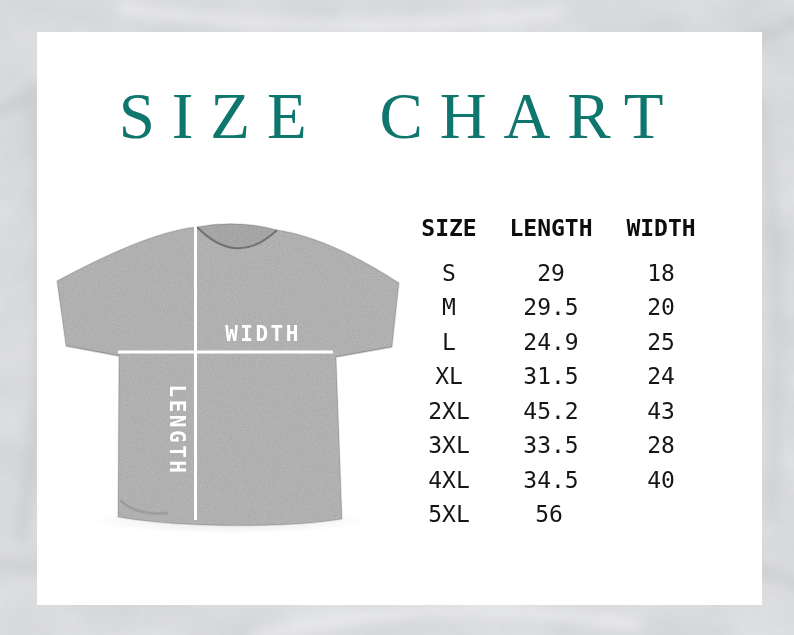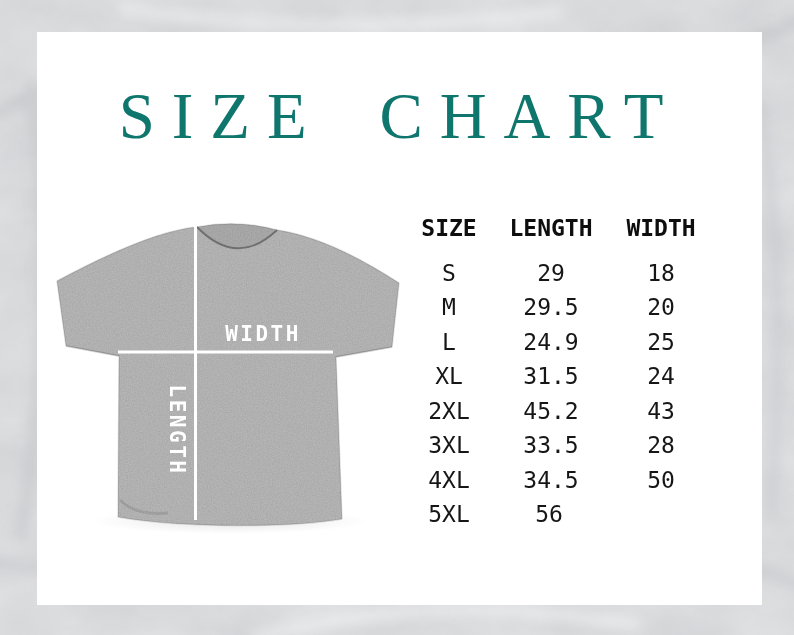--- a/index.html
+++ b/index.html
@@ -148,21 +148,21 @@
       <div class="tcell c2">43</div>
     </div>
     <div class="trow">
       <div class="tcell c0">3XL</div>
       <div class="tcell c1">33.5</div>
       <div class="tcell c2">28</div>
     </div>
     <div class="trow">
       <div class="tcell c0">4XL</div>
       <div class="tcell c1">34.5</div>
-      <div class="tcell c2">50</div>
+      <div class="tcell c2">40</div>
     </div>
     <div class="trow">
       <div class="tcell c0">5XL</div>
       <div class="tcell c2">56</div>
     </div>
   </div>
 
 </div>
 
 </body></html>

